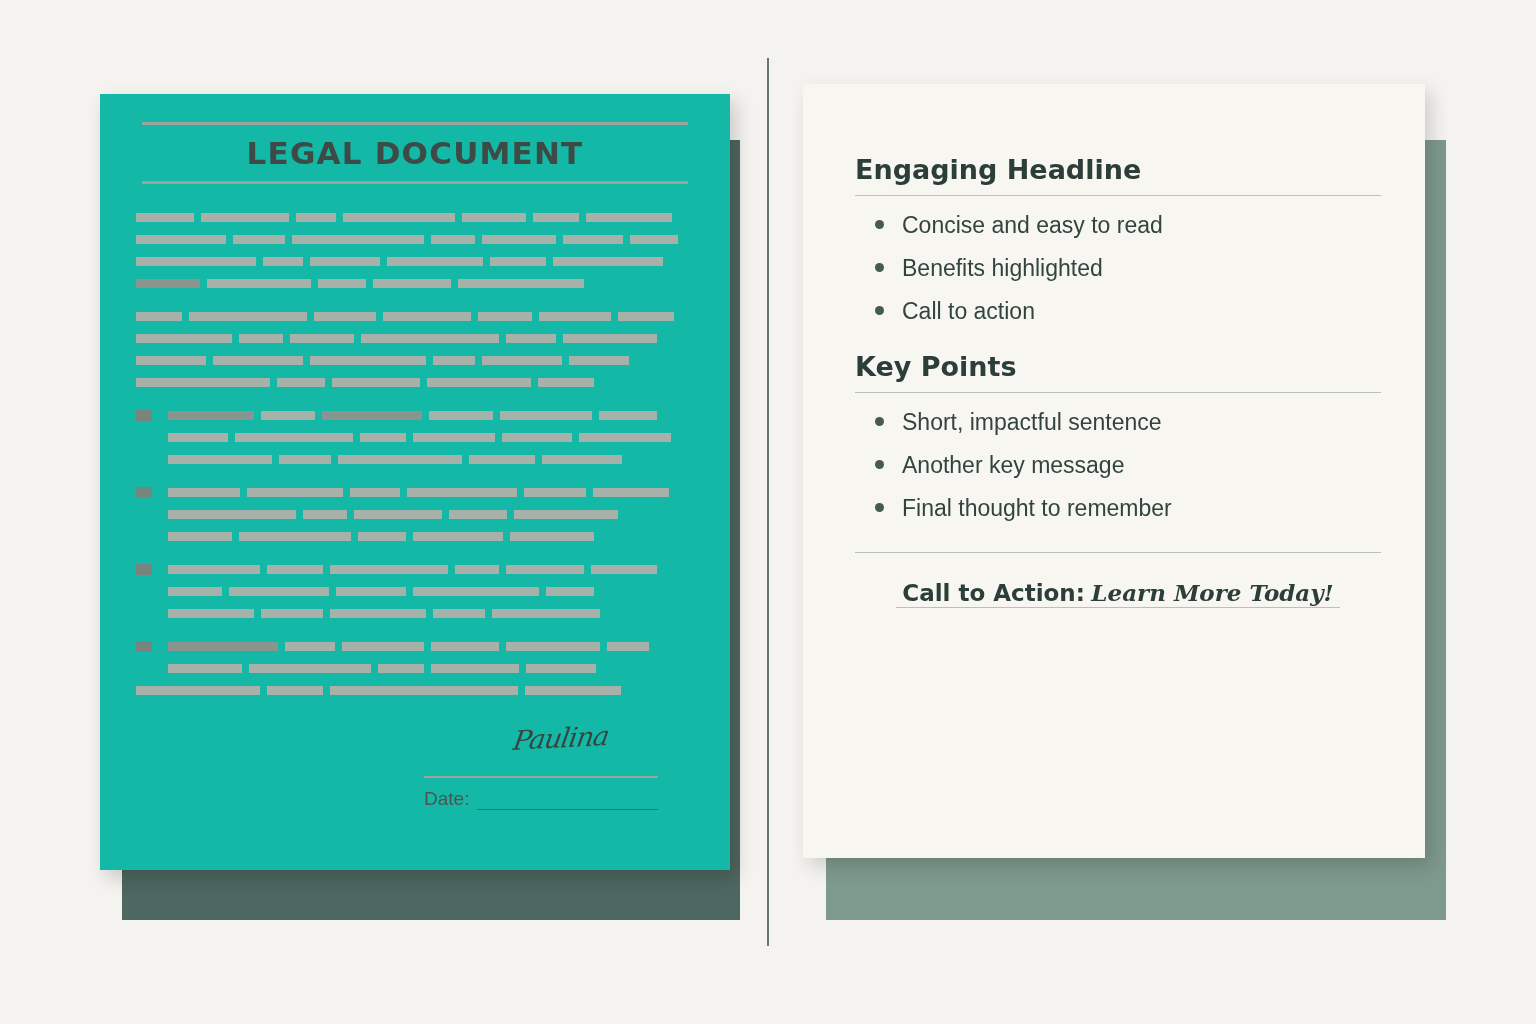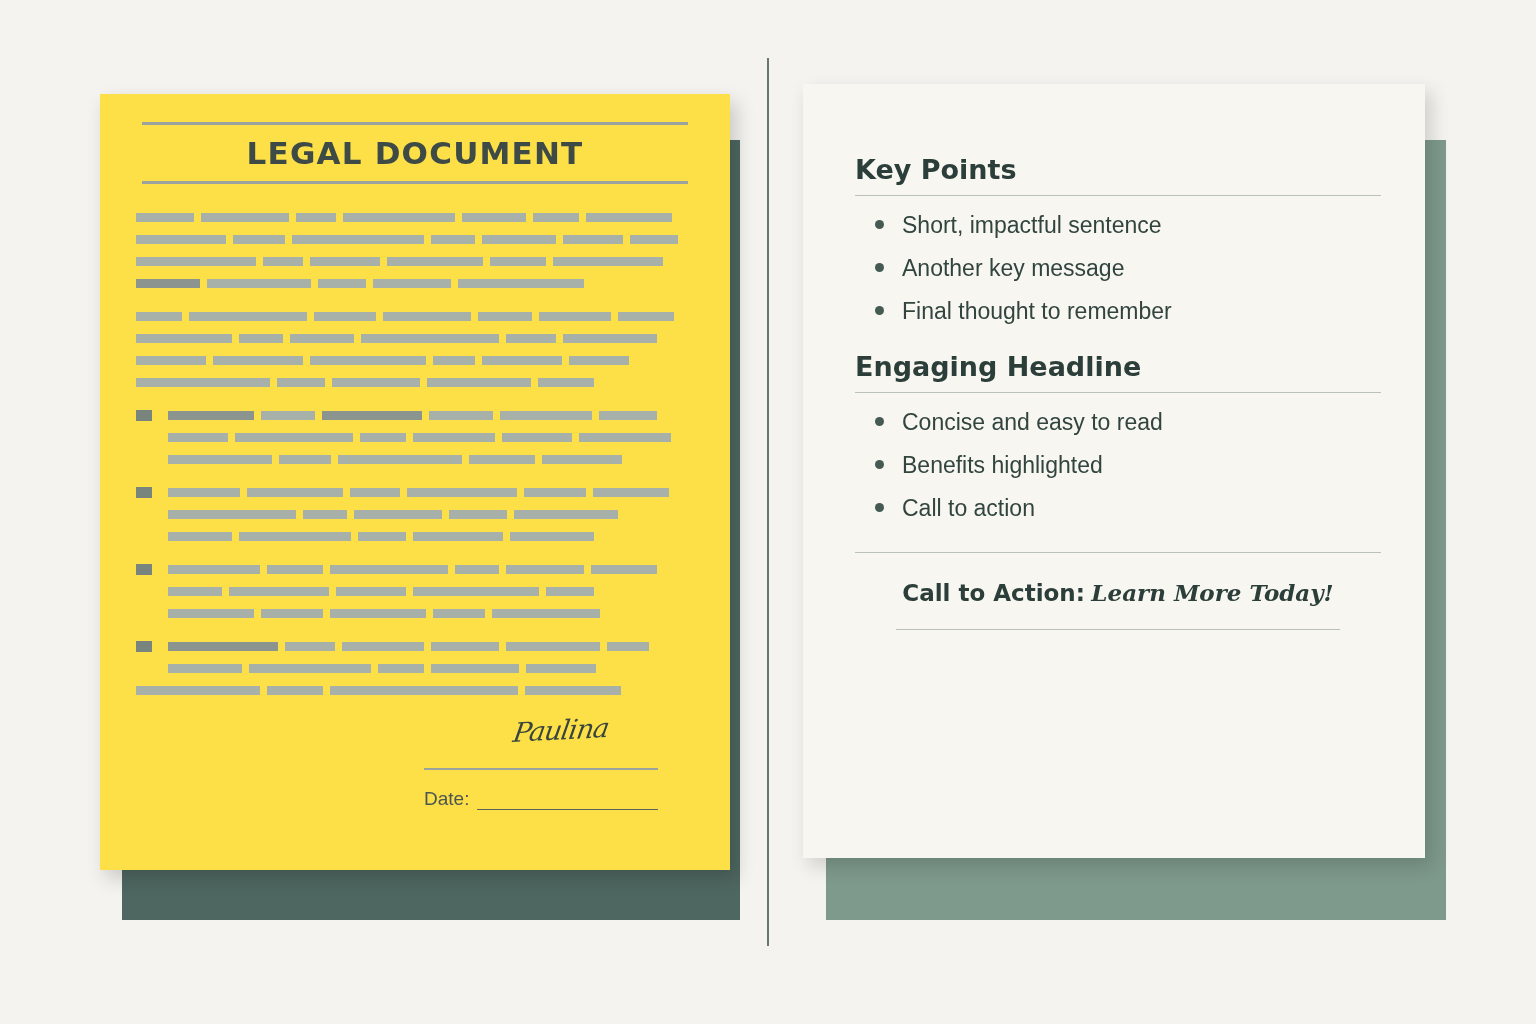--- a/index.html
+++ b/index.html
@@ -39,21 +39,21 @@
     width: 618px;
     height: 780px;
     background: #4f6761;
   }
   .left-paper {
     position: absolute;
     left: 100px;
     top: 94px;
     width: 630px;
     height: 776px;
-    background: #fde047;
+    background: #14b8a6;
     box-shadow: 6px 8px 18px rgba(0,0,0,0.18);
   }
   .legal-inner {
     position: absolute;
     left: 36px;
     right: 36px;
     top: 28px;
     bottom: 24px;
   }
   .legal-title {
@@ -110,21 +110,21 @@
     color: #39443f;
     transform: skewX(-12deg) rotate(-3deg);
     letter-spacing: -1px;
     height: 40px;
   }
   .sig-rule {
     border-bottom: 2px solid #9aa39d;
     margin: 6px 0 0 252px;
   }
   .date-row {
-    margin-top: 18px;
+    margin-top: 10px;
     display: flex;
     align-items: flex-end;
     padding-left: 252px;
   }
   .date-label {
     font-family: "Liberation Sans", sans-serif;
     font-size: 19px;
     color: #4c5651;
     margin-right: 8px;
   }
@@ -206,21 +206,20 @@
   .cta-wrap {
     margin-top: 30px;
     padding-top: 26px;
     border-top: 1.5px solid #b9c2ba;
     text-align: center;
   }
   .cta {
     font-size: 23px;
     color: #2c3e39;
     display: inline-block;
-    padding-bottom: 22px;
     border-bottom: 1.5px solid #b9c2ba;
     padding-left: 6px;
     padding-right: 6px;
   }
   .cta b { font-family: "DejaVu Sans", sans-serif; font-weight: bold; }
   .cta i { font-family: "DejaVu Serif", serif; font-style: italic; font-weight: bold; }
 </style>
 </head>
 <body>
 
@@ -415,51 +414,51 @@
         </div>
       </div>
     </div>
   </div>
 
   <div class="right-backing"></div>
   <div class="right-paper">
     <div class="copy-inner">
 
       <div class="section">
+        <div class="section-head">Engaging Headline</div>
+        <ul class="bullets">
+          <li>
+              <span class="dot"></span>
+              <span>Concise and easy to read</span>
+            </li>
+          <li>
+              <span class="dot"></span>
+              <span>Benefits highlighted</span>
+            </li>
+          <li>
+              <span class="dot"></span>
+              <span>Call to action</span>
+            </li>
+        </ul>
+      </div>
+
+      <div class="section">
         <div class="section-head">Key Points</div>
         <ul class="bullets">
           <li>
               <span class="dot"></span>
               <span>Short, impactful sentence</span>
             </li>
           <li>
               <span class="dot"></span>
               <span>Another key message</span>
             </li>
           <li>
               <span class="dot"></span>
               <span>Final thought to remember</span>
-            </li>
-        </ul>
-      </div>
-
-      <div class="section">
-        <div class="section-head">Engaging Headline</div>
-        <ul class="bullets">
-          <li>
-              <span class="dot"></span>
-              <span>Concise and easy to read</span>
-            </li>
-          <li>
-              <span class="dot"></span>
-              <span>Benefits highlighted</span>
-            </li>
-          <li>
-              <span class="dot"></span>
-              <span>Call to action</span>
             </li>
         </ul>
       </div>
 
       <div class="cta-wrap">
         <div class="cta">
           <b>Call to Action:</b>
           <i>Learn More Today!</i>
         </div>
       </div>

